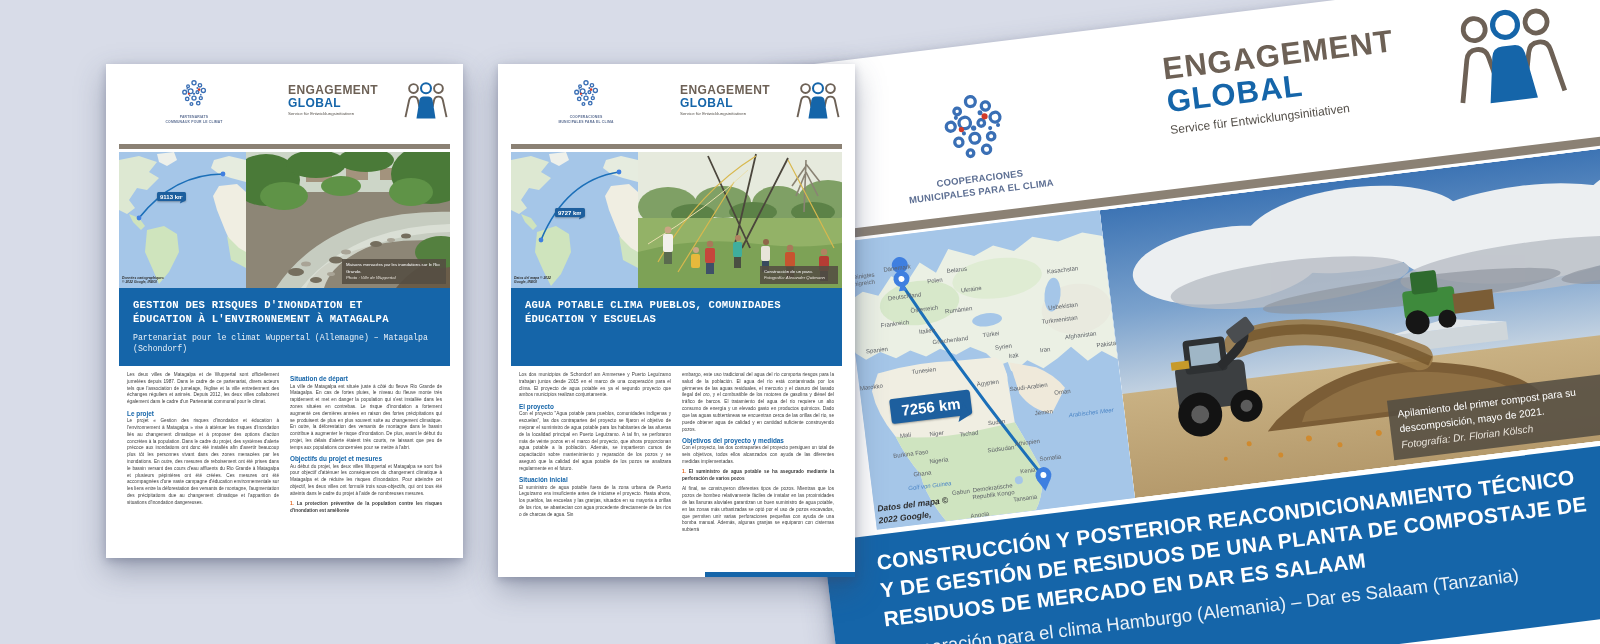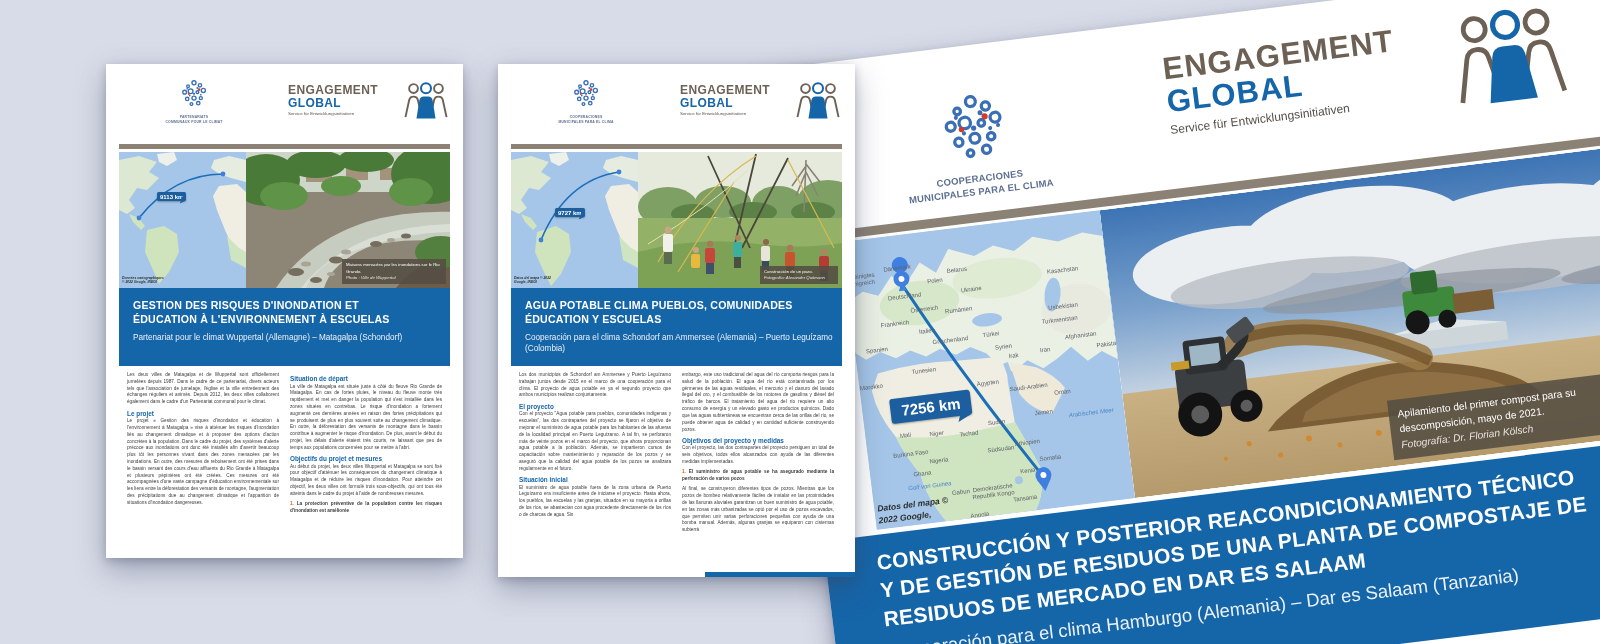--- a/index.html
+++ b/index.html
@@ -31,21 +31,21 @@
   .photo{position:absolute;left:127px;top:0;right:0;bottom:0;overflow:hidden;}
   .photo svg{position:absolute;left:0;top:0;}
   .callout{position:absolute;background:#1d5f9e;color:#fff;font-weight:bold;border-radius:1.5px;
     padding:1.5px 3px;font-size:6px;line-height:1;box-shadow:0 1px 2px rgba(0,0,0,.3);}
   .callout:after{content:"";position:absolute;right:-3px;bottom:-4px;border:4px solid transparent;border-left-color:#1d5f9e;transform:rotate(20deg);}
   .map-attr{position:absolute;left:3px;bottom:3px;width:42px;font-size:3.4px;font-weight:bold;font-style:italic;color:#2e2e2e;line-height:1.35;}
   .caption{position:absolute;right:4px;bottom:4px;width:96px;background:rgba(84,77,66,.88);color:#fff;
     font-size:4.3px;line-height:1.45;padding:3px 4px;}
   .caption i{font-style:italic;color:#e8e3da;}
   .band{position:absolute;left:13px;right:13px;background:#1565a9;color:#fff;}
-  .band-small{top:224px;height:78px;padding:0;}
+  .band-small{top:224px;height:78px;padding:0;font-family:Liberation Mono, monospace;}
   .btitle{font-size:10.6px;font-weight:bold;letter-spacing:.2px;line-height:1.3;margin:11px 0 0 14px;}
   .bsub{font-size:8.2px;font-weight:300;line-height:1.35;margin:5px 0 0 14px;color:#eaf1f8;width:310px;}
   .fbody{position:absolute;left:21px;right:21px;top:308px;bottom:6px;}
   .col{position:absolute;top:0;width:152px;}
   .col.c1{left:0;} .col.c2{right:0;}
   .col p{margin:0 0 3.5px;font-size:4.7px;line-height:1.45;text-align:justify;color:#3b3b3b;}
   .col h4{margin:3px 0 1.5px;font-size:6.4px;color:#1565a9;}
   .obj{font-weight:bold;color:#333;}
   .obj .num{color:#e05a10;}
   .page-strip{position:absolute;right:0;bottom:0;width:42%;height:5px;background:#1565a9;}
@@ -415,21 +415,21 @@
       </svg>
       <div class="caption">
         <span>Maisons menacées par les inondations sur le Rio Grande.</span><br>
         <i>Photo : Ville de Wuppertal</i>
       </div>
     </div>
   </div>
   <div class="band band-small">
     <div class="btitle">
       <span>GESTION DES RISQUES D'INONDATION ET</span><br>
-      <span>ÉDUCATION À L'ENVIRONNEMENT À ESCUELAS</span>
+      <span>ÉDUCATION À L'ENVIRONNEMENT À MATAGALPA</span>
     </div>
     <div class="bsub">Partenariat pour le climat Wuppertal (Allemagne) – Matagalpa (Schondorf)</div>
   </div>
   <div class="fbody">
     <div class="col c1">
       <p>Les deux villes de Matagalpa et de Wuppertal sont officiellement jumelées depuis 1987. Dans le cadre de ce partenariat, divers acteurs tels que l'association de jumelage, l'église et la ville entretiennent des échanges réguliers et animés. Depuis 2012, les deux villes collaborent également dans le cadre d'un Partenariat communal pour le climat.</p>
       <h4>Le projet</h4>
       <p>Le projet « Gestion des risques d'inondation et éducation à l'environnement à Matagalpa » vise à atténuer les risques d'inondation liés au changement climatique et à proposer des options d'action concrètes à la population. Dans le cadre du projet, des systèmes d'alerte précoce aux inondations ont donc été installés afin d'avertir beaucoup plus tôt les personnes vivant dans des zones menacées par les inondations. En outre, des mesures de reboisement ont été prises dans le bassin versant des cours d'eau affluents du Rio Grande à Matagalpa et plusieurs pépinières ont été créées. Ces mesures ont été accompagnées d'une vaste campagne d'éducation environnementale sur les liens entre la déforestation des versants de montagne, l'augmentation des précipitations due au changement climatique et l'apparition de situations d'inondation dangereuses.</p>
     </div>
     <div class="col c2">
@@ -577,21 +577,20 @@
         <span>Construcción de un pozo.</span><br>
         <i>Fotografía: Alexander Quitmann</i>
       </div>
     </div>
   </div>
   <div class="band band-small">
     <div class="btitle">
       <span>AGUA POTABLE CLIMA PUEBLOS, COMUNIDADES</span><br>
       <span>ÉDUCATION Y ESCUELAS</span>
     </div>
-    <div class="bsub">Cooperación para el clima Schondorf am Ammersee (Alemania) – Puerto Leguízamo (Colombia)</div>
   </div>
   <div class="fbody">
     <div class="col c1">
       <p>Los dos municipios de Schondorf am Ammersee y Puerto Leguízamo trabajan juntos desde 2015 en el marco de una cooperación para el clima. El proyecto de agua potable es ya el segundo proyecto que ambos municipios realizan conjuntamente.</p>
       <h4>El proyecto</h4>
       <p>Con el proyecto "Agua potable para pueblos, comunidades indígenas y escuelas", las dos contrapartes del proyecto se fijaron el objetivo de mejorar el suministro de agua potable para los habitantes de las afueras de la localidad principal en Puerto Leguízamo. A tal fin, se perforaron más de veinte pozos en el marco del proyecto, que ahora proporcionan agua potable a la población. Además, se impartieron cursos de capacitación sobre mantenimiento y reparación de los pozos y se aseguró que la calidad del agua potable de los pozos se analizara regularmente en el futuro.</p>
       <h4>Situación inicial</h4>
       <p>El suministro de agua potable fuera de la zona urbana de Puerto Leguízamo era insuficiente antes de iniciarse el proyecto. Hasta ahora, los pueblos, las escuelas y las granjas, situados en su mayoría a orillas de los ríos, se abastecían con agua procedente directamente de los ríos o de charcas de agua. Sin</p>
     </div>
     <div class="col c2">

